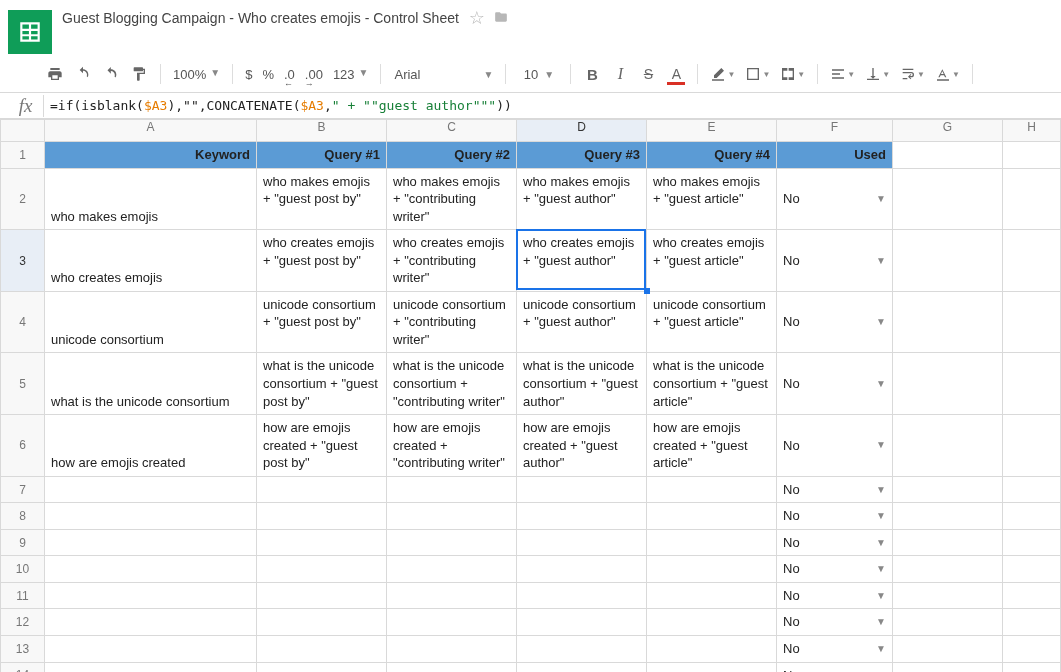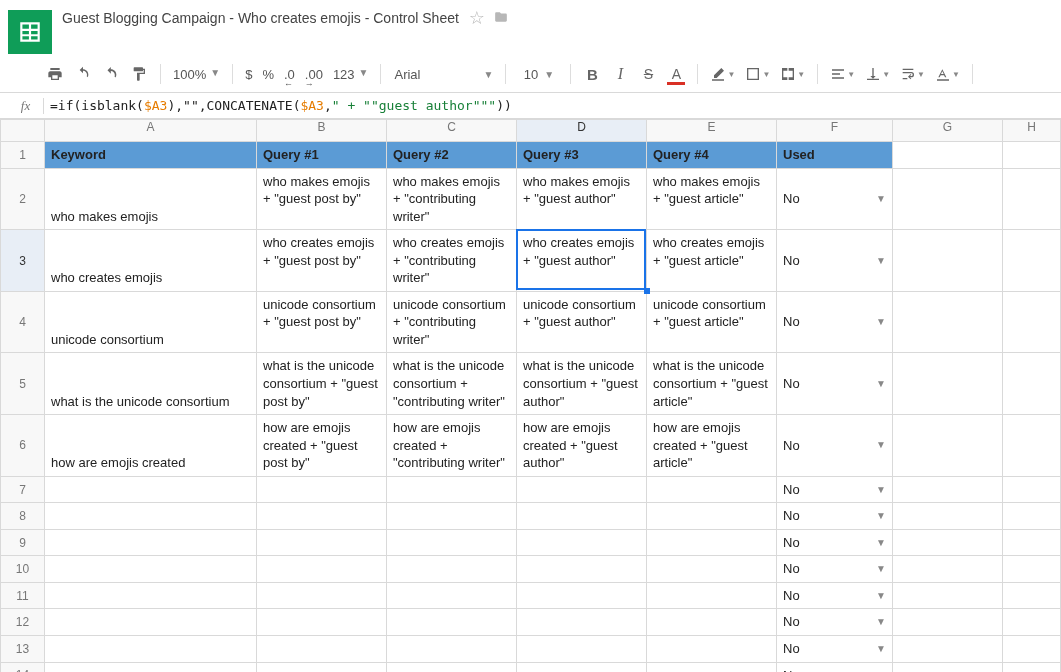--- a/index.html
+++ b/index.html
@@ -31,21 +31,21 @@
   .size-select { width: 40px; justify-content: center; gap: 6px; }
   .color-bar { position: relative; display: inline-flex; align-items: center; }
   .color-bar .under { position: absolute; bottom: -1px; left: 0; right: 0; height: 3px; background: #000; }
   .color-bar.red .under { background: #d93025; }
   .toolbar .bold { font-weight: bold; font-size: 15px; }
   .toolbar .italic { font-style: italic; font-family: "Times New Roman", serif; font-size: 16px; }
   .toolbar .strike { text-decoration: line-through; font-size: 14px; }
 
   
   .formula-bar { display: flex; align-items: center; border-bottom: 1px solid #d9d9d9; height: 26px; }
-  .fx-label { width: 44px; text-align: center; font-style: italic; color: #777; font-size: 13px; border-right: 1px solid #d9d9d9; font-family: "Times New Roman", serif; padding-left: 8px; }
+  .fx-label { width: 44px; text-align: center; font-style: italic; color: #777; font-size: 19px; border-right: 1px solid #d9d9d9; font-family: "Times New Roman", serif; padding-left: 8px; }
   .fx-input { flex: 1; padding: 0 6px; font-family: Menlo, Consolas, monospace; font-size: 13px; white-space: pre; }
   .fx-input .fn { color: #222; }
   .fx-input .ref { color: #e67c00; }
   .fx-input .str { color: #188038; }
 
   
   .grid-wrap { position: relative; }
   table.grid { border-collapse: collapse; table-layout: fixed; width: 1061px; }
   .grid th, .grid td { border: 1px solid #d9d9d9; padding: 0; vertical-align: top; }
   .grid .corner { width: 44px; height: 22px; background: #f8f8f8; }
@@ -58,21 +58,21 @@
   col.cA { width: 212px; }
   col.cB { width: 130px; }
   col.cC { width: 130px; }
   col.cD { width: 130px; }
   col.cE { width: 130px; }
   col.cF { width: 116px; }
   col.cG { width: 110px; }
   col.cH { width: 58px; }
 
   
-  .hdr-cell { background: #5b9bd5; color: #fff; font-weight: bold; text-align: left; vertical-align: middle !important; padding: 4px 6px !important; font-size: 14px; }
+  .hdr-cell { background: #5b9bd5; color: #fff; font-weight: bold; text-align: right; vertical-align: middle !important; padding: 4px 6px !important; font-size: 14px; }
   .kw-cell { vertical-align: bottom !important; }
 
   
   .used-cell { text-align: left; vertical-align: middle !important; position: relative; }
   .used-arrow { position: absolute; right: 6px; top: 50%; transform: translateY(-50%); font-size: 10px; color: #888; }
 
   
   .sel-outline { position: absolute; border: 2px solid #1a73e8; pointer-events: none; }
   .sel-handle { position: absolute; width: 6px; height: 6px; background: #1a73e8; }
 

